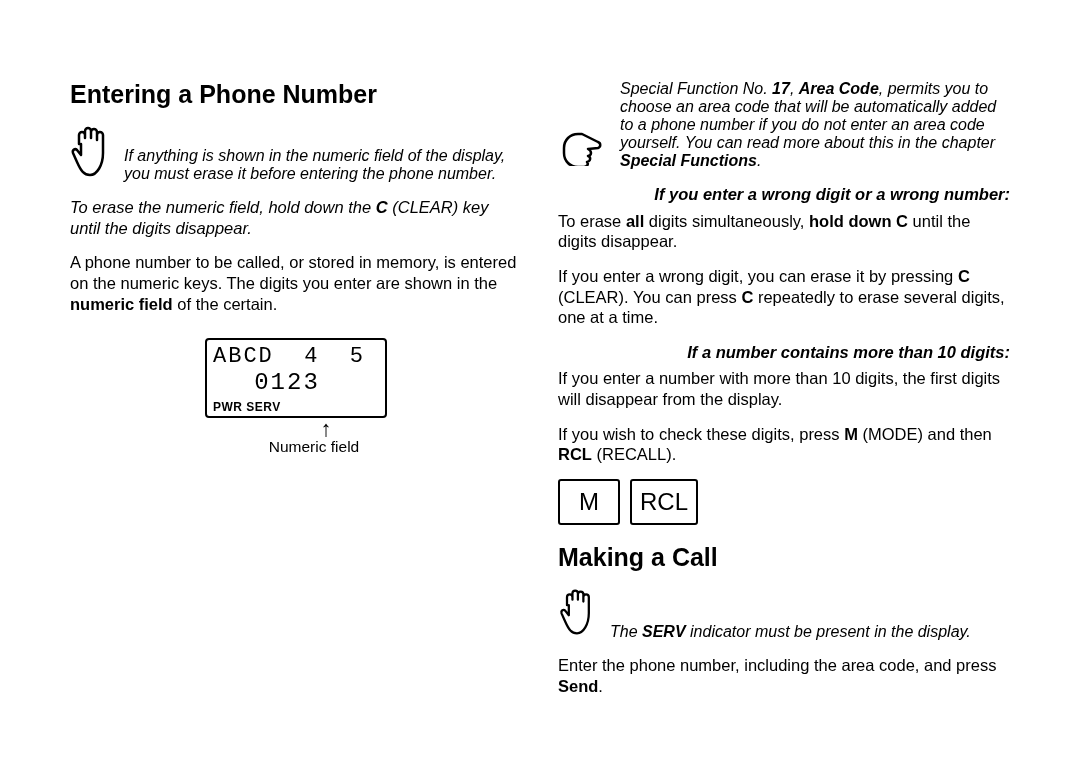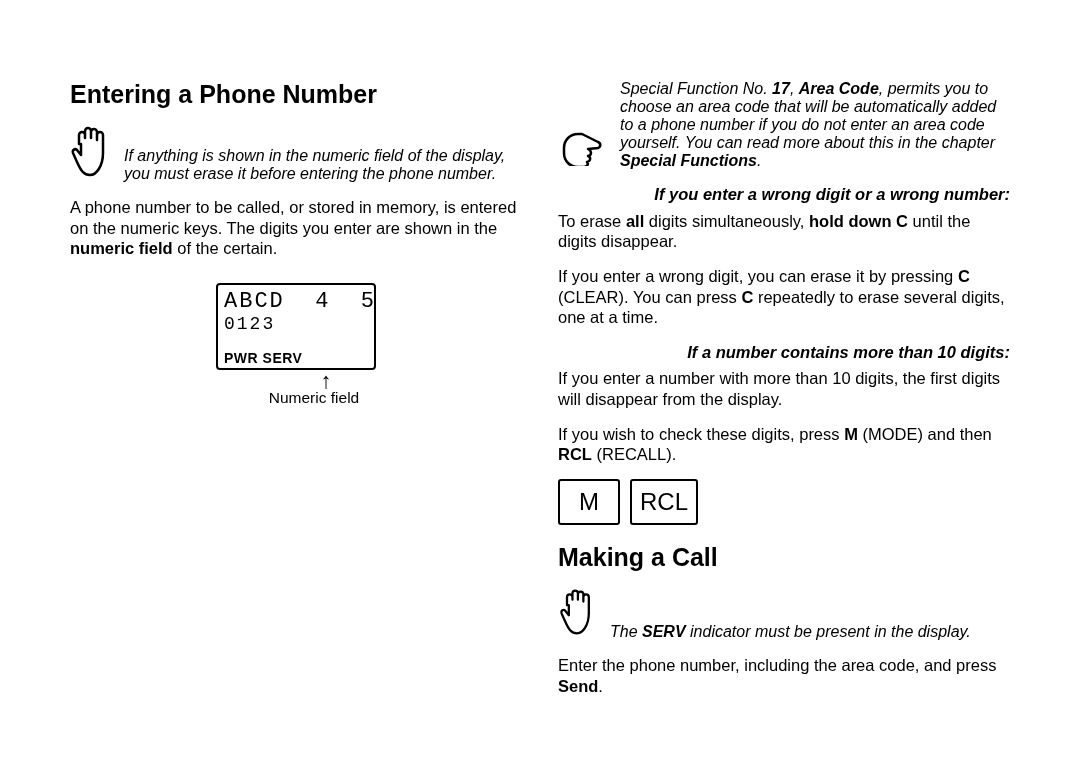--- a/index.html
+++ b/index.html
@@ -48,42 +48,42 @@
   .bold-ital { font-weight: bold; font-style: italic; }
   .lcd-wrap {
     text-align: center;
     margin: 24px 0 16px 0;
   }
   .lcd {
     display: inline-block;
     border: 2.5px solid #000;
     border-radius: 4px;
     width: 148px;
-    padding: 4px 2px 2px 6px;
+    padding: 4px 24px 2px 6px;
     text-align: left;
   }
   .lcd-row1 {
     font-family: "Courier New", monospace;
     font-size: 22px;
     letter-spacing: 2px;
     white-space: pre;
     text-align: right;
   }
   .lcd-row2 {
     font-family: "Courier New", monospace;
-    font-size: 18px;
+    font-size: 24px;
     letter-spacing: 2px;
-    text-align: left;
+    text-align: center;
     white-space: pre;
   }
   .lcd-status {
-    font-size: 14px;
+    font-size: 12px;
     font-weight: bold;
     letter-spacing: 0.5px;
-    margin-top: 16px;
+    margin-top: 4px;
   }
   .arrow-up {
     text-align: center;
     font-size: 22px;
     line-height: 0.8;
     margin-top: 2px;
     margin-left: 60px;
   }
   .caption {
     text-align: center;
@@ -131,20 +131,23 @@
 
     <div class="icon-row">
       <div class="icon">
         <svg width="40" height="55" viewBox="0 0 40 55">
           <path d="M9 20 v-9 a3 3 0 0 1 6 0 v3 M15 14 v-7 a3 3 0 0 1 6 0 v7 M21 14 v-6 a3 3 0 0 1 6 0 v8 M27 16 v-5 a3 3 0 0 1 6 0 v18 c0 12 -6 22 -13 22 c-6 0 -9 -4 -13 -13 l-4 -9 c-1 -3 2 -5 4 -3 l4 5 v-11" fill="none" stroke="#000" stroke-width="2.5" stroke-linecap="round" stroke-linejoin="round"></path>
         </svg>
       </div>
       <div class="txt ital">If anything is shown in the numeric field of the display, you must erase it before entering the phone number.</div>
     </div>
 
+    <p class="ital">
+      <span>To erase the numeric field, hold down the </span><span class="bold-ital">C</span><span> (CLEAR) key until the digits disappear.</span>
+    </p>
 
     <p>
       <span>A phone number to be called, or stored in memory, is entered on the numeric keys. The digits you enter are shown in the </span><span class="bold">numeric field</span><span> of the certain.</span>
     </p>
 
     <div class="lcd-wrap">
       <div class="lcd">
         <div class="lcd-row1">ABCD  4  5</div>
         <div class="lcd-row2">0123</div>
         <div class="lcd-status">PWR  SERV</div>

